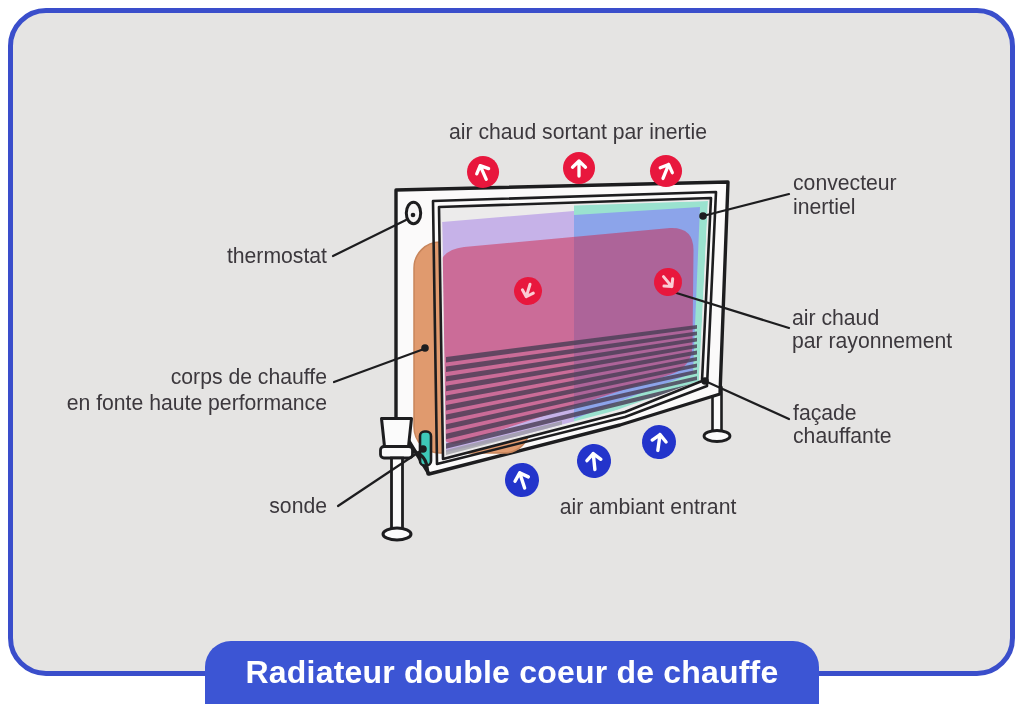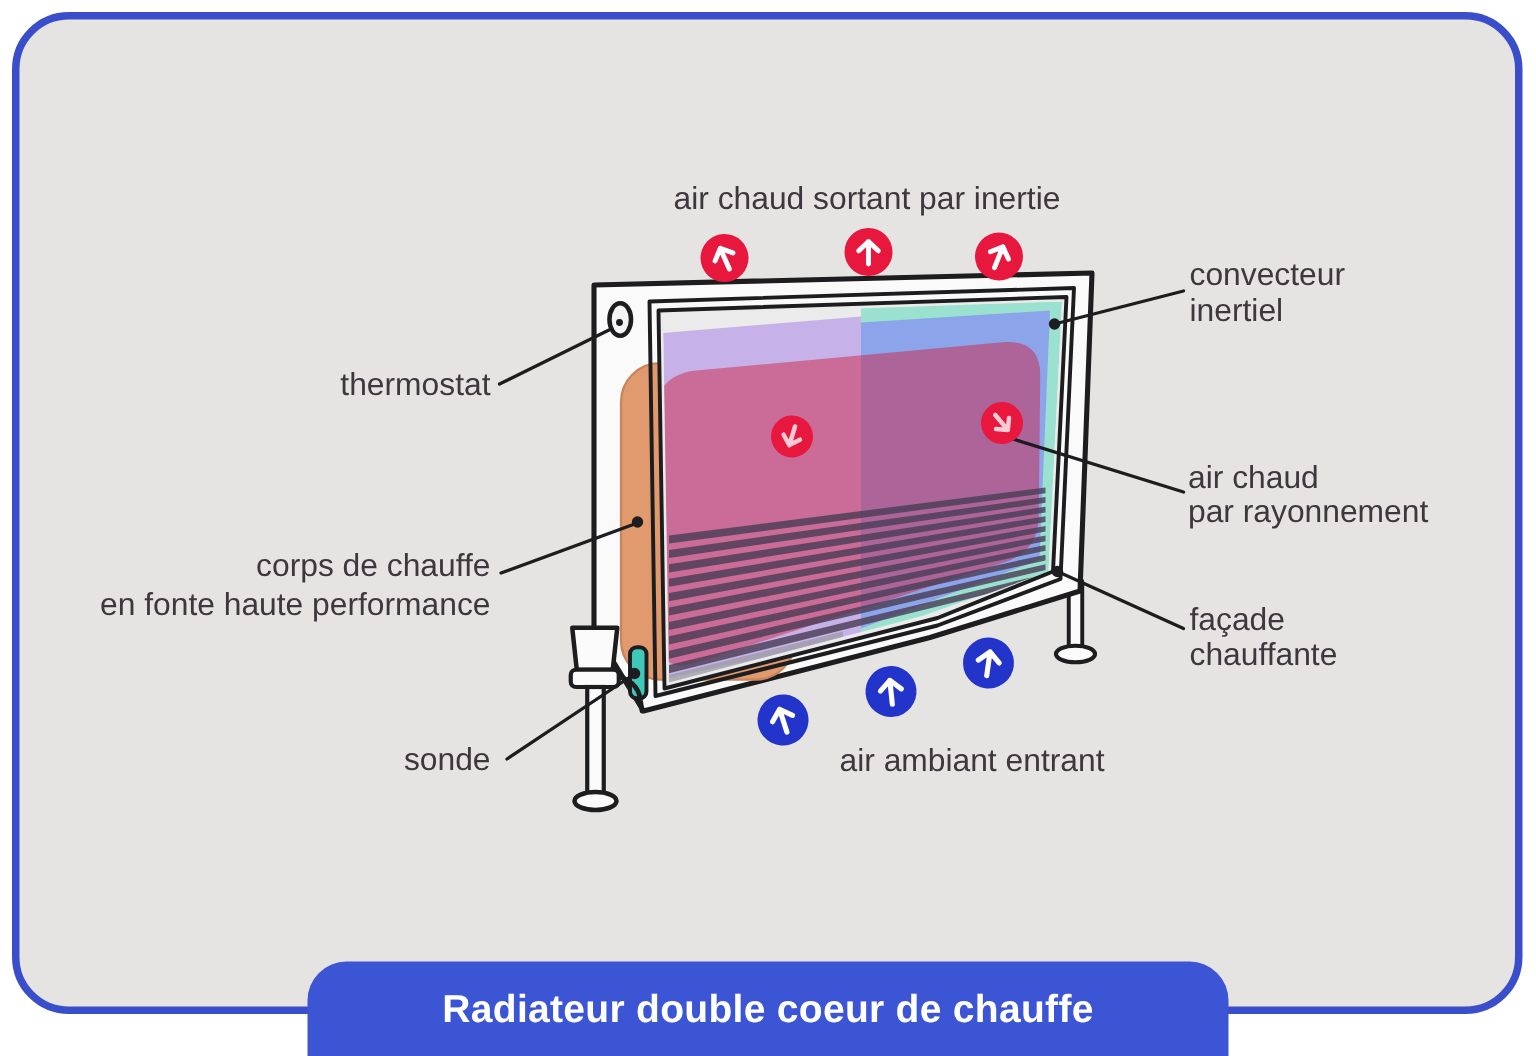--- a/index.html
+++ b/index.html
@@ -5,21 +5,21 @@
   html,body{margin:0;padding:0;background:#ffffff;}
   body{width:1024px;height:704px;position:relative;overflow:hidden;
        font-family:"Liberation Sans",sans-serif;}
   .panel{position:absolute;left:8px;top:8px;width:1007px;height:668px;
          box-sizing:border-box;border:5px solid var(--panel_border,#3a4ecb);
          border-radius:38px;background:var(--panel_bg,#e5e4e3);z-index:0;}
   svg.diagram{position:absolute;left:0;top:0;z-index:1;}
   .banner{position:absolute;left:205px;top:641px;width:614px;height:63px;
           background:var(--banner_bg,#3c55d4);border-radius:26px 26px 0 0;
           z-index:2;display:flex;align-items:center;justify-content:center;}
-  .banner span{color:#ffffff;font-weight:bold;font-size:26px;letter-spacing:.2px;}
+  .banner span{color:#ffffff;font-weight:bold;font-size:32px;letter-spacing:.2px;}
   text{font-family:"Liberation Sans",sans-serif;font-size:21.2px;
        fill:var(--label_text,#3c383d);}
   .ol{stroke:var(--outline,#1d1d1f);}
 </style>
 </head>
 <body>
 
 <div class="panel"></div>
 
 <svg class="diagram" width="1024" height="704" viewBox="0 0 1024 704">

